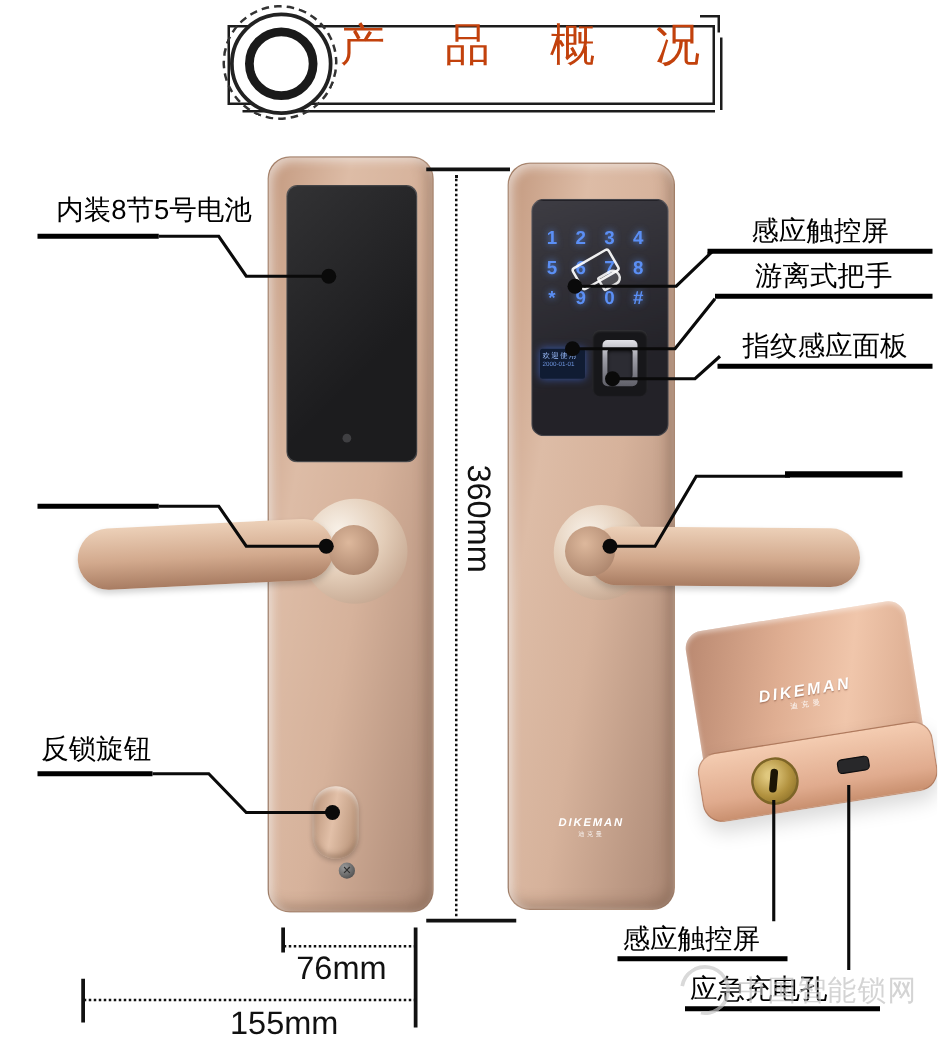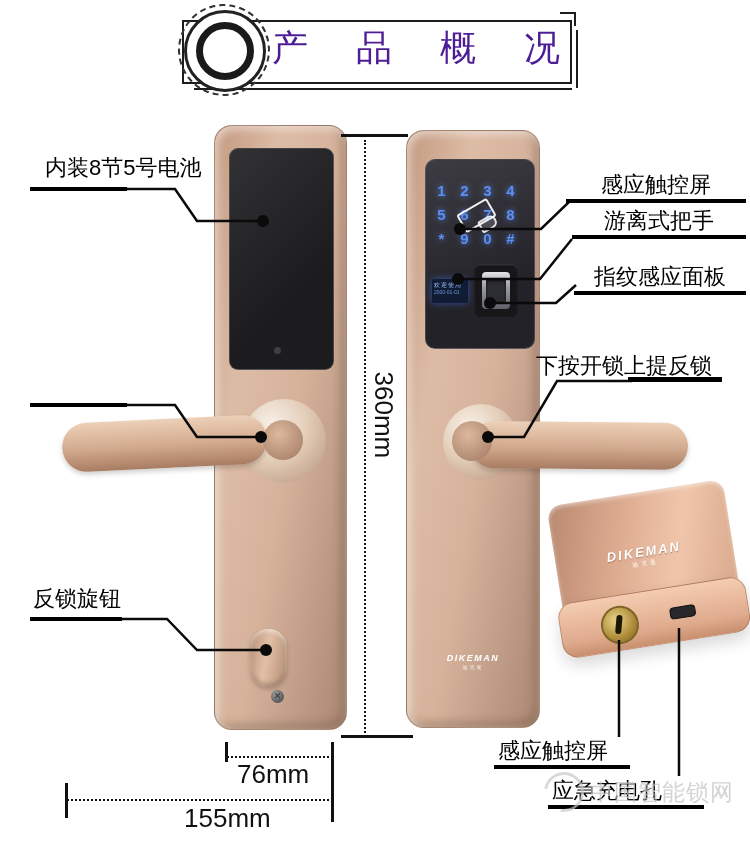--- a/index.html
+++ b/index.html
@@ -7,21 +7,21 @@
     position:relative;width:750px;height:843px;background:#ffffff;overflow:hidden;
     font-family:"Liberation Sans","DejaVu Sans",sans-serif;color:#000;
   }
   .abs{position:absolute;}
 
   
   .hdr-box{left:182px;top:20px;width:386px;height:60px;border:2.5px solid #1c1c1c;background:#fff;z-index:4;}
   .hdr-shadow-b{left:194px;top:88px;width:378px;height:2px;background:#1c1c1c;z-index:3;}
   .hdr-shadow-r{left:576px;top:30px;width:2px;height:58px;background:#1c1c1c;z-index:3;}
   .hdr-corner{left:560px;top:12px;width:14px;height:12px;border-top:2px solid #1c1c1c;border-right:2px solid #1c1c1c;z-index:3;}
-  .hdr-title{left:272px;top:24px;font-size:36px;letter-spacing:48px;font-weight:400;color:#4c1d95;white-space:nowrap;z-index:5;}
+  .hdr-title{left:272px;top:12px;font-size:36px;letter-spacing:48px;font-weight:400;color:#c2410c;white-space:nowrap;z-index:5;}
   .logo-ring{left:184px;top:10px;width:76px;height:76px;border:3px solid #222;border-radius:50%;background:#fff;z-index:6;}
   .logo-ring-inner{left:9px;top:9px;width:44px;height:44px;border:7px solid #1a1a1a;border-radius:50%;position:absolute;}
   .logo-ring-dash{left:178px;top:4px;width:88px;height:88px;border:2px dashed #333;border-radius:50%;z-index:5;transform:rotate(20deg);}
 
   
   .lock-body{
     border-radius:18px;border:1px solid rgba(120,90,70,.45);
     background:linear-gradient(100deg,#c3997f 0%,#ddbca6 28%,#d6b29b 55%,#b28f7b 92%);
     box-shadow:inset 3px 3px 8px rgba(255,255,255,.55), inset -5px -5px 10px rgba(92,62,45,.35);
   }
@@ -242,21 +242,20 @@
 
   <div class="abs co-label lab-battery">内装8节5号电池</div>
   <div class="abs lbar bar-battery"></div>
   <div class="abs lbar bar-handle"></div>
   <div class="abs co-label lab-knob">反锁旋钮</div>
   <div class="abs lbar bar-knob"></div>
 
   <div class="abs co-label ul4 lab-touch">感应触控屏</div>
   <div class="abs co-label ul4 lab-display">游离式把手</div>
   <div class="abs co-label ul4 lab-fp">指纹感应面板</div>
-  <div class="abs co-label lab-handle-r">下按开锁上提反锁</div>
   <div class="abs lbar bar-handle-r"></div>
 
   <div class="abs co-label ul4 lab-keyhole">感应触控屏</div>
   <div class="abs co-label ul4 lab-charge">应急充电孔</div>
 
   <div class="abs dim-tick-top"></div>
   <div class="abs dim-v-line"></div>
   <div class="abs dim-tick-bottom"></div>
   <div class="abs dim-text dim-h-text">360mm</div>
 

